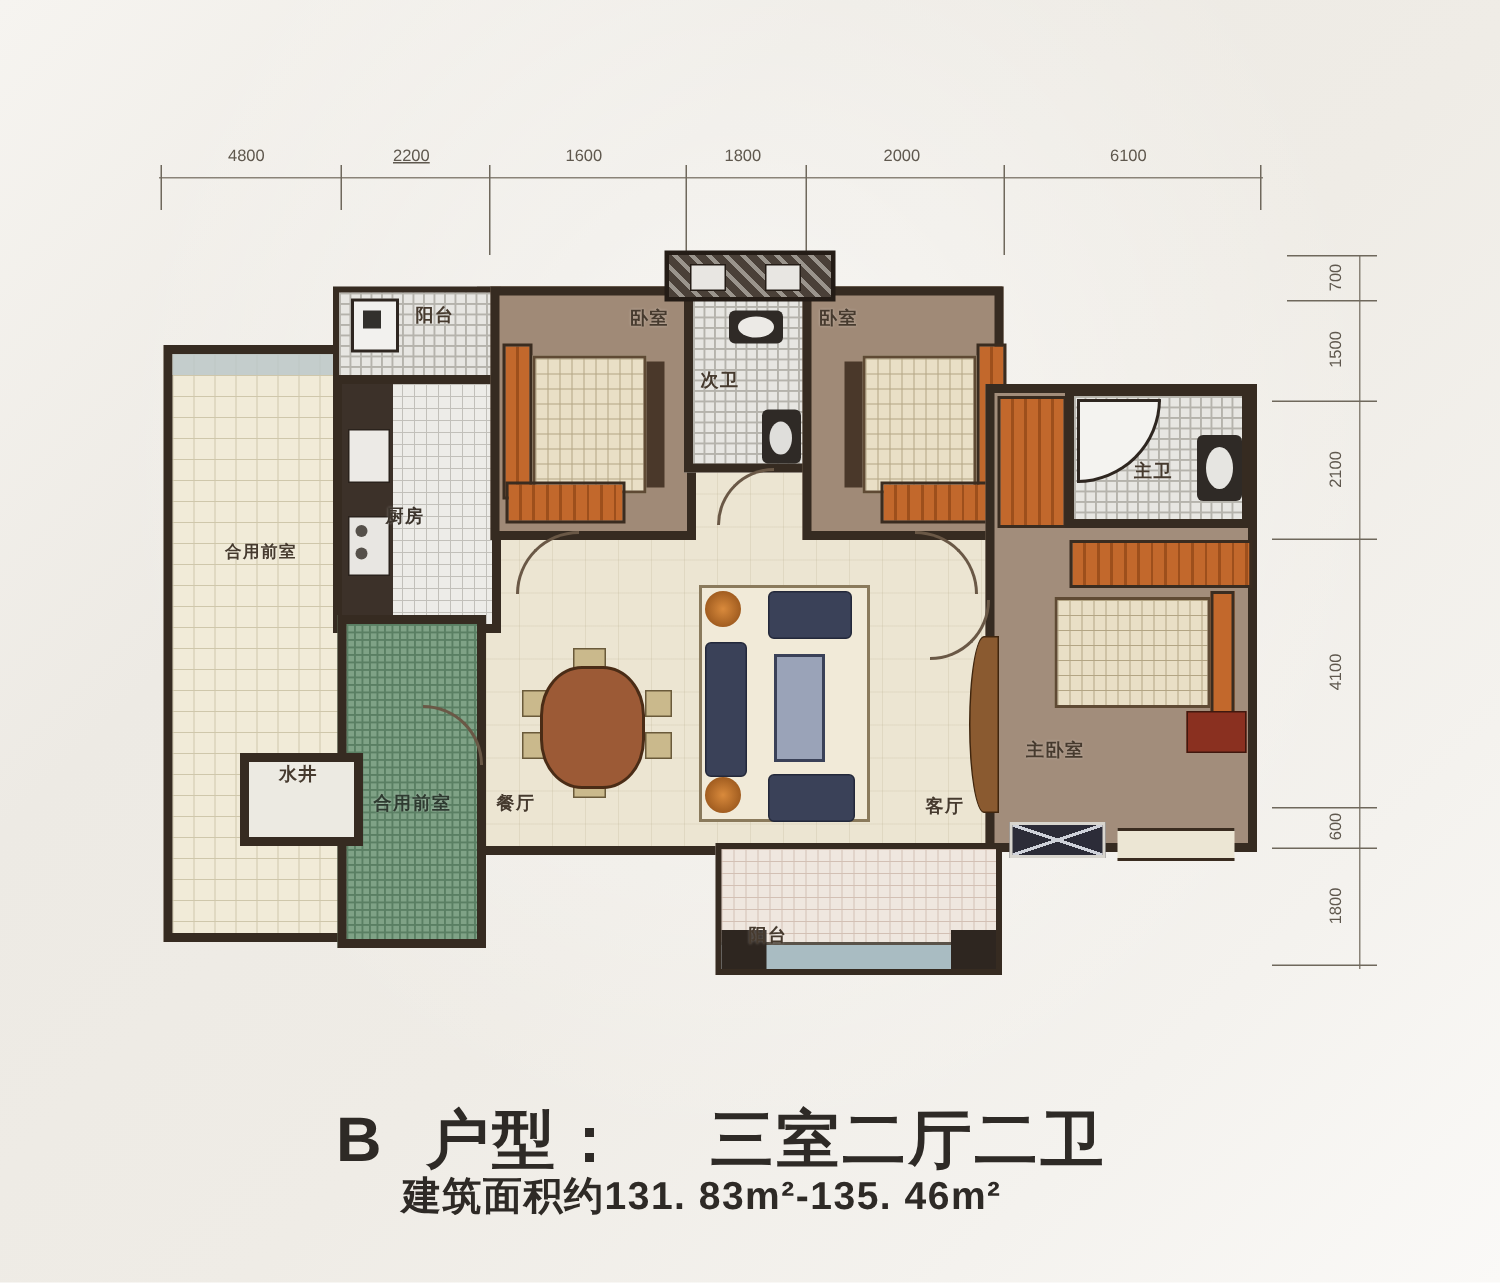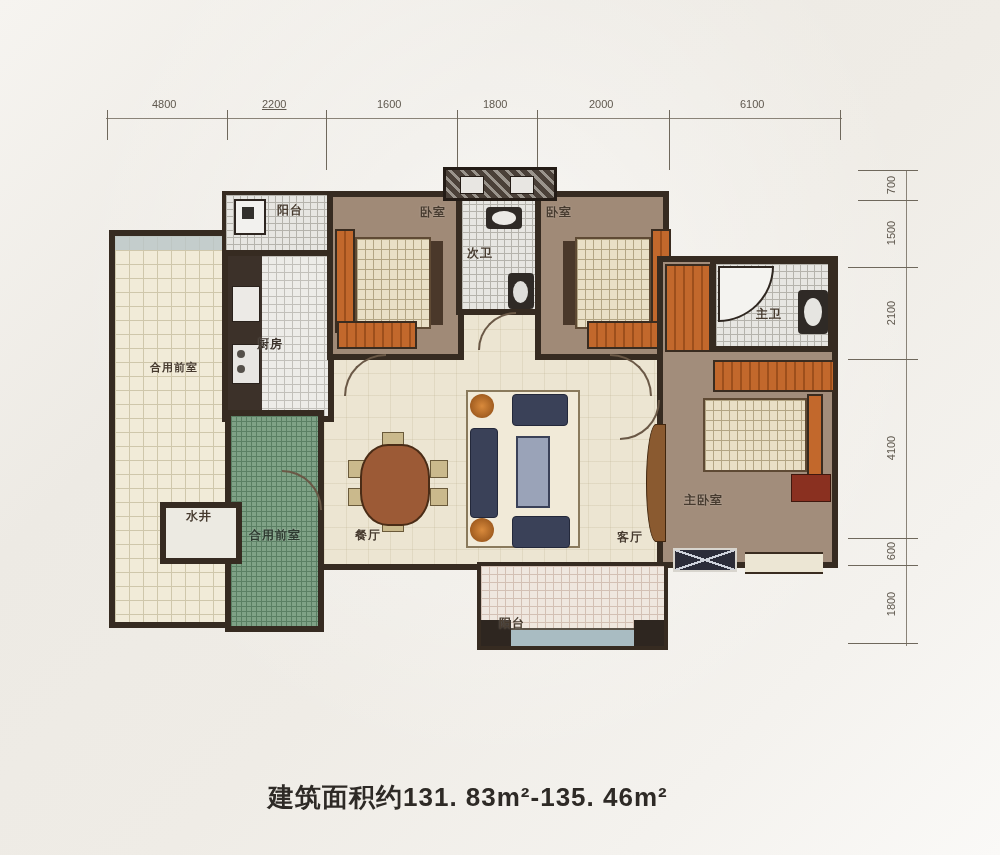--- a/index.html
+++ b/index.html
@@ -226,23 +226,28 @@
   </div>
 
   <span class="label" style="left:277px;top:202px;">阳台</span>
   <span class="label" style="left:420px;top:204px;">卧室</span>
   <span class="label" style="left:546px;top:204px;">卧室</span>
   <span class="label" style="left:467px;top:245px;">次卫</span>
   <span class="label" style="left:257px;top:336px;color:#3c342c;">厨房</span>
   <span class="label" style="left:150px;top:360px;font-size:11px;">合用前室</span>
   <span class="label" style="left:186px;top:508px;">水井</span>
   <span class="label" style="left:249px;top:527px;color:#2e3a30;">合用前室</span>
-  <span class="label" style="left:331px;top:527px;margin-left:24px;">餐厅</span>
+  <span class="label" style="left:331px;top:527px;">餐厅</span>
   <span class="label" style="left:617px;top:529px;">客厅</span>
   <span class="label" style="left:756px;top:306px;">主卫</span>
   <span class="label" style="left:684px;top:492px;">主卧室</span>
   <span class="label" style="left:499px;top:615px;">阳台</span>
 
+  <div class="title-row" style="left:224px;top:732px;font-size:42px;letter-spacing:2px;">
+    <span>B</span>
+    <span style="margin-left:14px;">户型：</span>
+    <span style="margin-left:44px;">三室二厅二卫</span>
+  </div>
   <div class="title-row" style="left:268px;top:780px;font-size:26px;letter-spacing:1px;">
     <span>建筑面积约131. 83m²-135. 46m²</span>
   </div>
 
 </div>
 
 </body></html>

